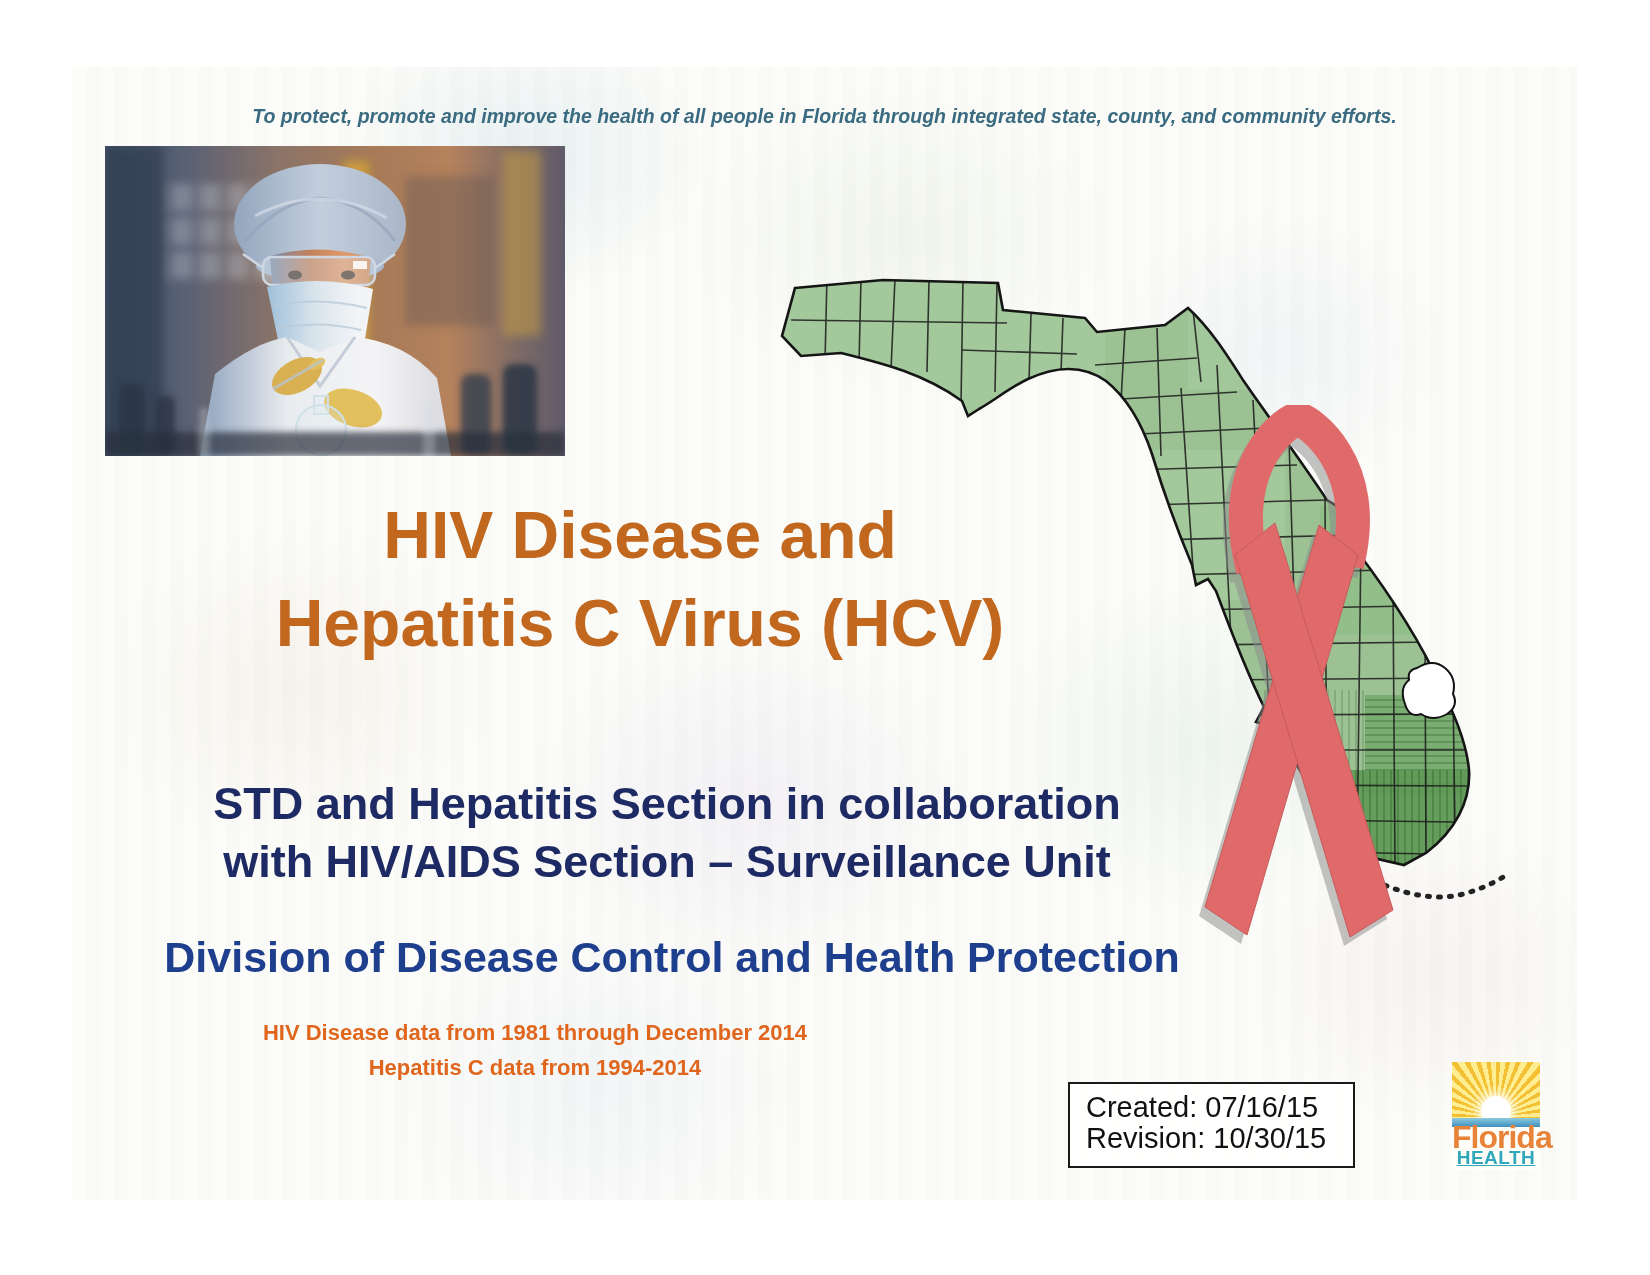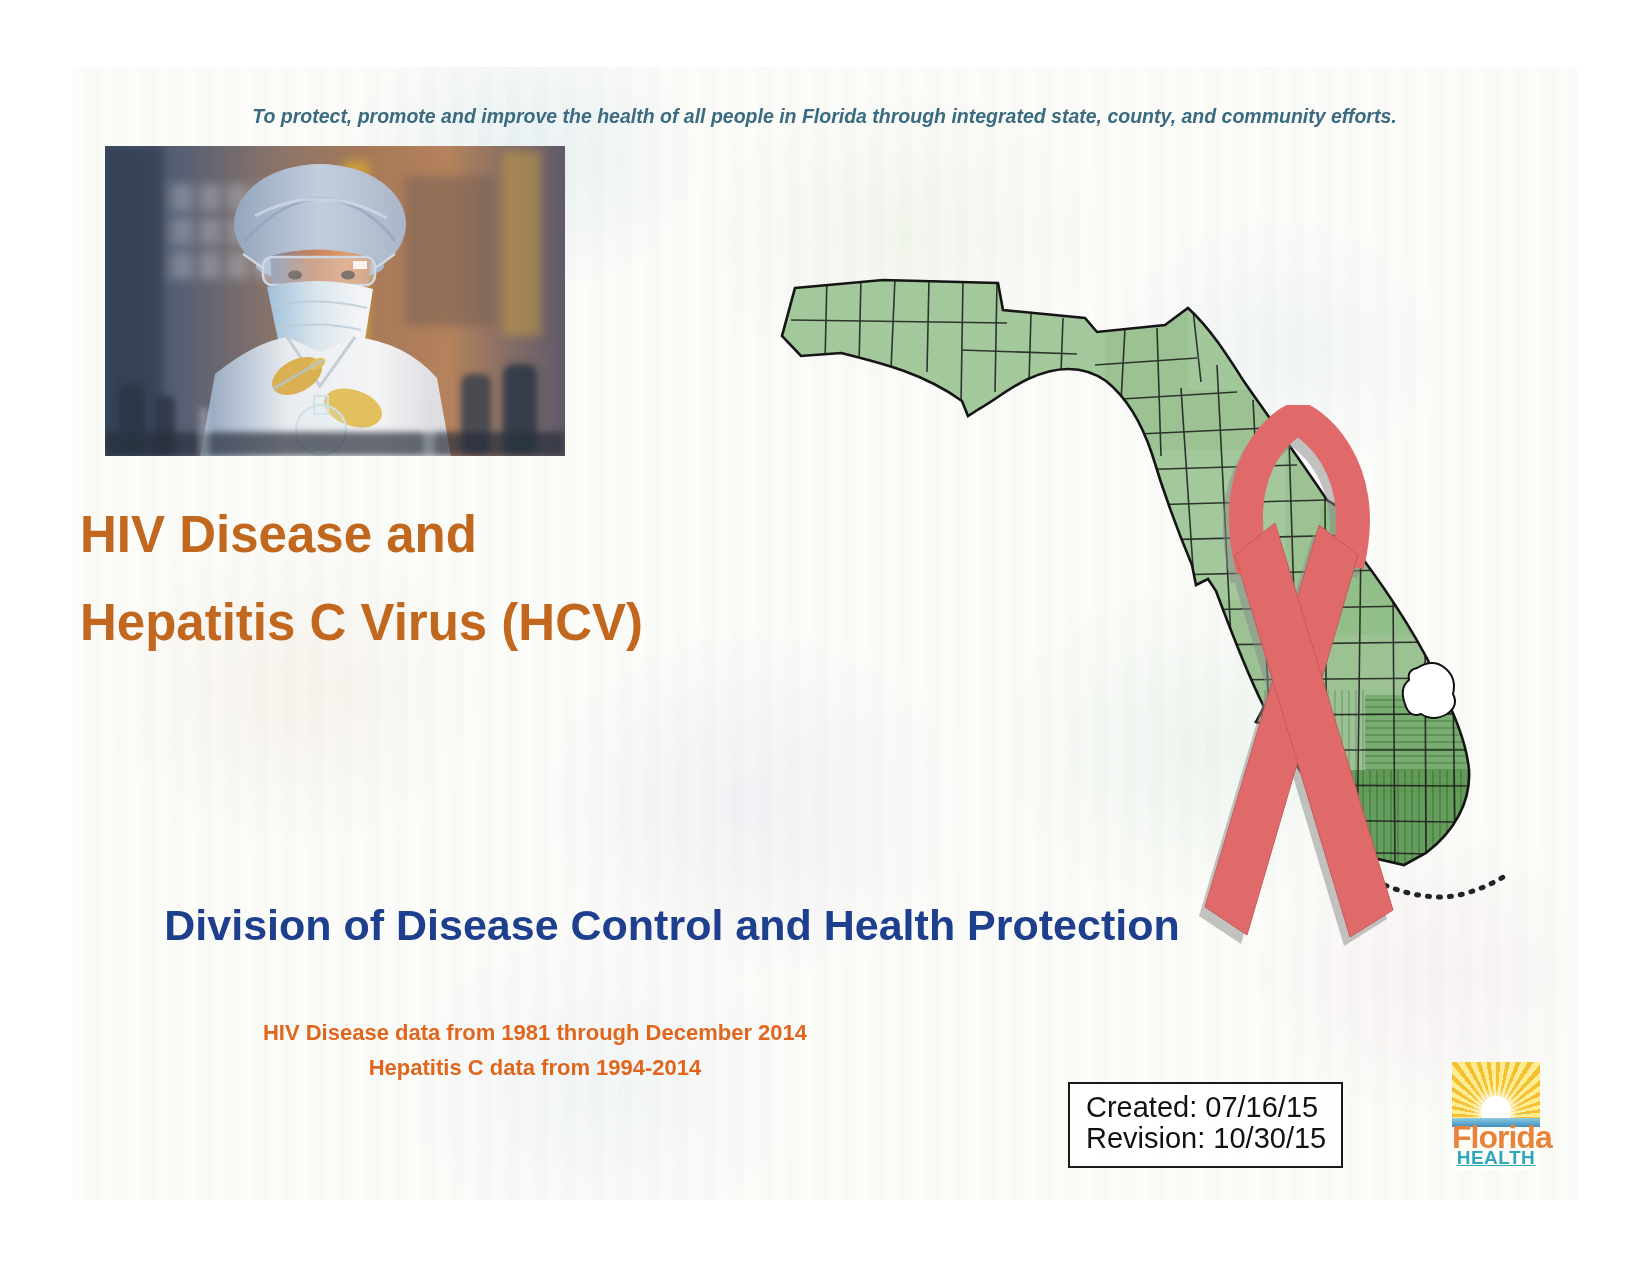--- a/index.html
+++ b/index.html
@@ -17,30 +17,30 @@
       radial-gradient(300px 240px at 35% 90%, rgba(226,234,242,.40), transparent 70%),
       #fbfbf8;}
   .slide::after{content:"";position:absolute;inset:0;pointer-events:none;
     background:repeating-linear-gradient(90deg, rgba(255,255,255,.28) 0 14px, rgba(228,234,228,.16) 14px 28px);
     mix-blend-mode:normal;opacity:.5;}
   .tagline{position:absolute;left:0;top:38px;width:100%;text-align:center;
     font-size:19.5px;font-weight:bold;color:#3a6b80;letter-spacing:0;z-index:3;font-style:italic;}
   .photo{position:absolute;left:33px;top:79px;width:460px;height:310px;z-index:3;}
   .mapwrap{position:absolute;left:693px;top:203px;width:750px;height:640px;z-index:2;}
   .ribbon{position:absolute;left:1123px;top:338px;width:205px;height:555px;z-index:4;}
-  .title{position:absolute;left:8px;top:424px;width:1120px;text-align:left;z-index:3;
-    font-size:51px;font-weight:bold;color:#c2671e;line-height:88px;}
+  .title{position:absolute;left:8px;top:424px;width:1120px;text-align:center;z-index:3;
+    font-size:66px;font-weight:bold;color:#c2671e;line-height:88px;}
   .subtitle{position:absolute;left:35px;top:708px;width:1120px;text-align:center;z-index:3;
     font-size:45px;font-weight:bold;color:#1e2a64;line-height:58px;}
-  .division{position:absolute;left:40px;top:834px;width:1120px;text-align:center;z-index:3;
+  .division{position:absolute;left:40px;top:866px;width:1120px;text-align:center;z-index:3;
     font-size:43px;font-weight:bold;color:#1e3f8e;}
   .notes{position:absolute;left:13px;top:948px;width:900px;text-align:center;z-index:3;
     font-size:22px;font-weight:bold;color:#e0661e;line-height:35px;}
   .versionbox{position:absolute;left:996px;top:1015px;width:255px;height:74px;z-index:5;
-    background:rgba(255,255,255,.85);border:2px solid #1a1a1a;padding:8px 0 0 16px;
+    background:rgba(255,255,255,.85);border:2px solid #1a1a1a;padding:8px 12px 0 16px;
     font-size:29px;color:#111;line-height:31px;}
   .logo{position:absolute;left:1380px;top:995px;width:88px;height:108px;z-index:5;background:#fffef8;text-align:center;}
   .logo .sunbox{position:relative;width:100%;height:56px;overflow:hidden;
     background:repeating-conic-gradient(from 248deg at 50% 96%, #f2c02e 0 5deg, #ffe髙 0 0) ,#ffe98a;}
   .logo .sunbox{background:
      repeating-conic-gradient(from 240deg at 50% 98%, rgba(242,185,30,.9) 0 4.5deg, rgba(255,236,140,.95) 4.5deg 10deg);}
   .logo .sun{position:absolute;left:50%;bottom:-8px;width:30px;height:30px;margin-left:-15px;border-radius:50%;background:#ffffff;box-shadow:0 0 8px 4px rgba(255,255,255,.8);}
   .logo .water{width:100%;height:9px;background:linear-gradient(#8ecade,#3e8fc0);}
   .logo .l1{font-size:32px;font-weight:bold;color:#e8833a;letter-spacing:-1px;line-height:24px;margin-top:-2px;}
   .logo .l2{font-size:19px;font-weight:bold;color:#2fa8bc;letter-spacing:.5px;line-height:19px;margin-top:-1px;text-decoration:underline;}
@@ -237,20 +237,24 @@
       <polygon points="124,120 163,150 52,530 10,502" fill="#e06a6a" stroke="#c85a5a" stroke-width="1"></polygon>
       <polygon points="40,150 80,118 198,505 155,532" fill="#e06a6a" stroke="#c85a5a" stroke-width="1"></polygon>
     </svg>
   </div>
 
   <div class="title">
     <div>HIV Disease and</div>
     <div>Hepatitis C Virus (HCV)</div>
   </div>
 
+  <div class="subtitle">
+    <div>STD and Hepatitis Section in collaboration</div>
+    <div>with HIV/AIDS Section – Surveillance Unit</div>
+  </div>
   <div class="division">Division of Disease Control and Health Protection</div>
 
   <div class="notes">
     <div>HIV Disease data from 1981 through December 2014</div>
     <div>Hepatitis C data from 1994-2014</div>
   </div>
 
   <div class="versionbox">
     <div>Created: 07/16/15</div>
     <div>Revision: 10/30/15</div>

